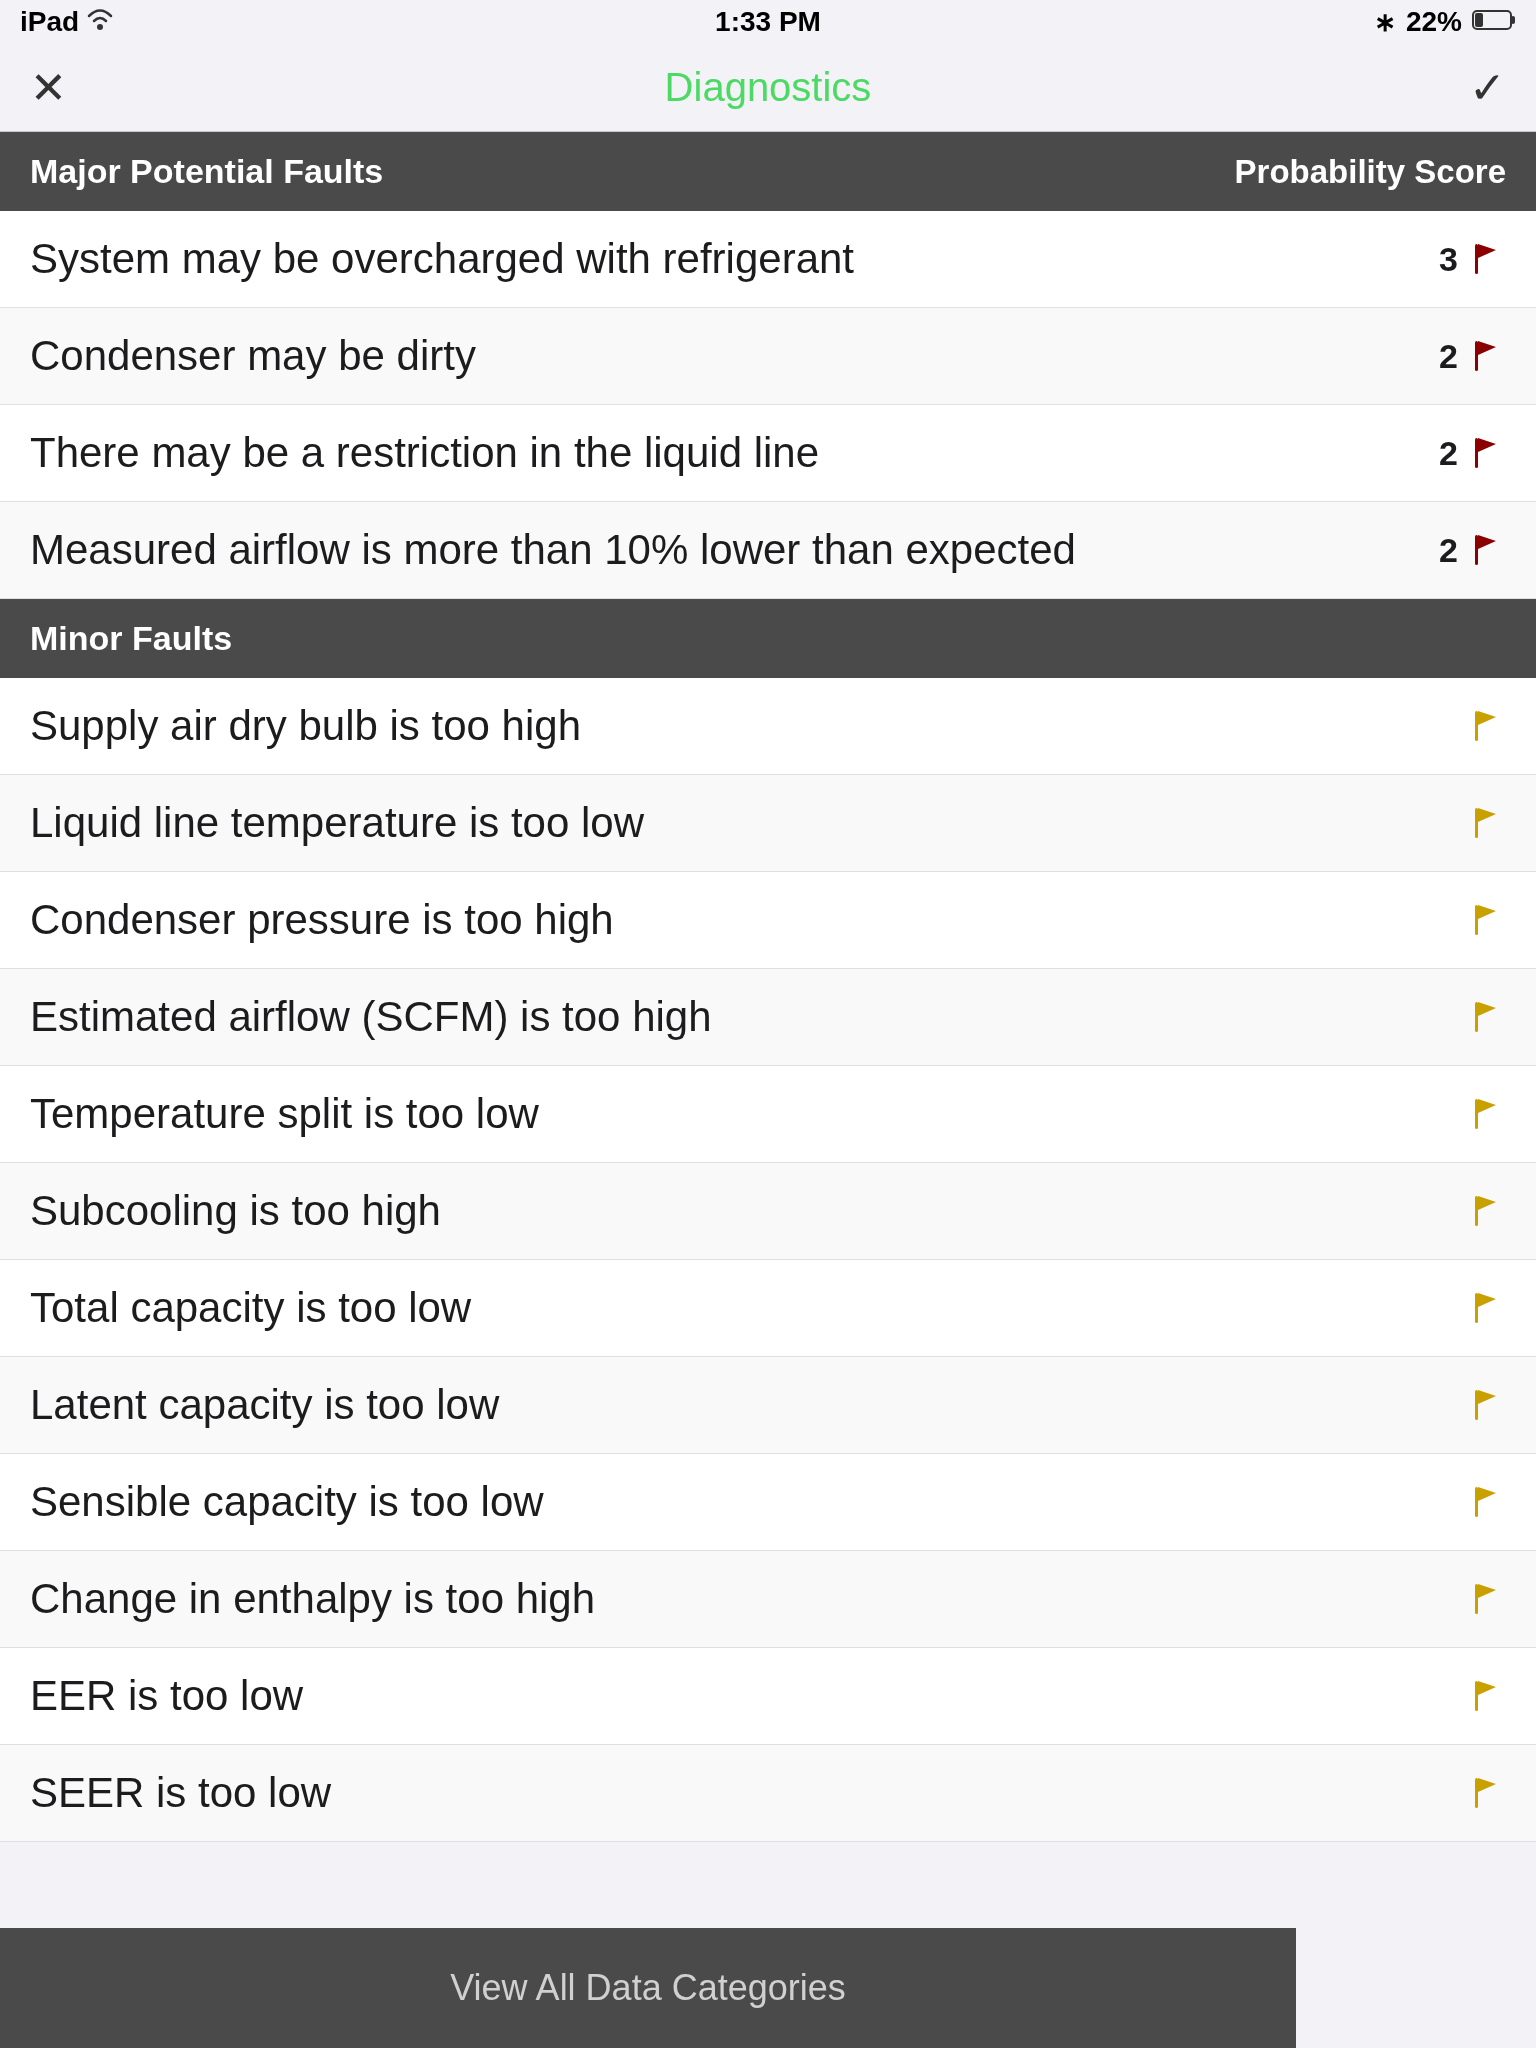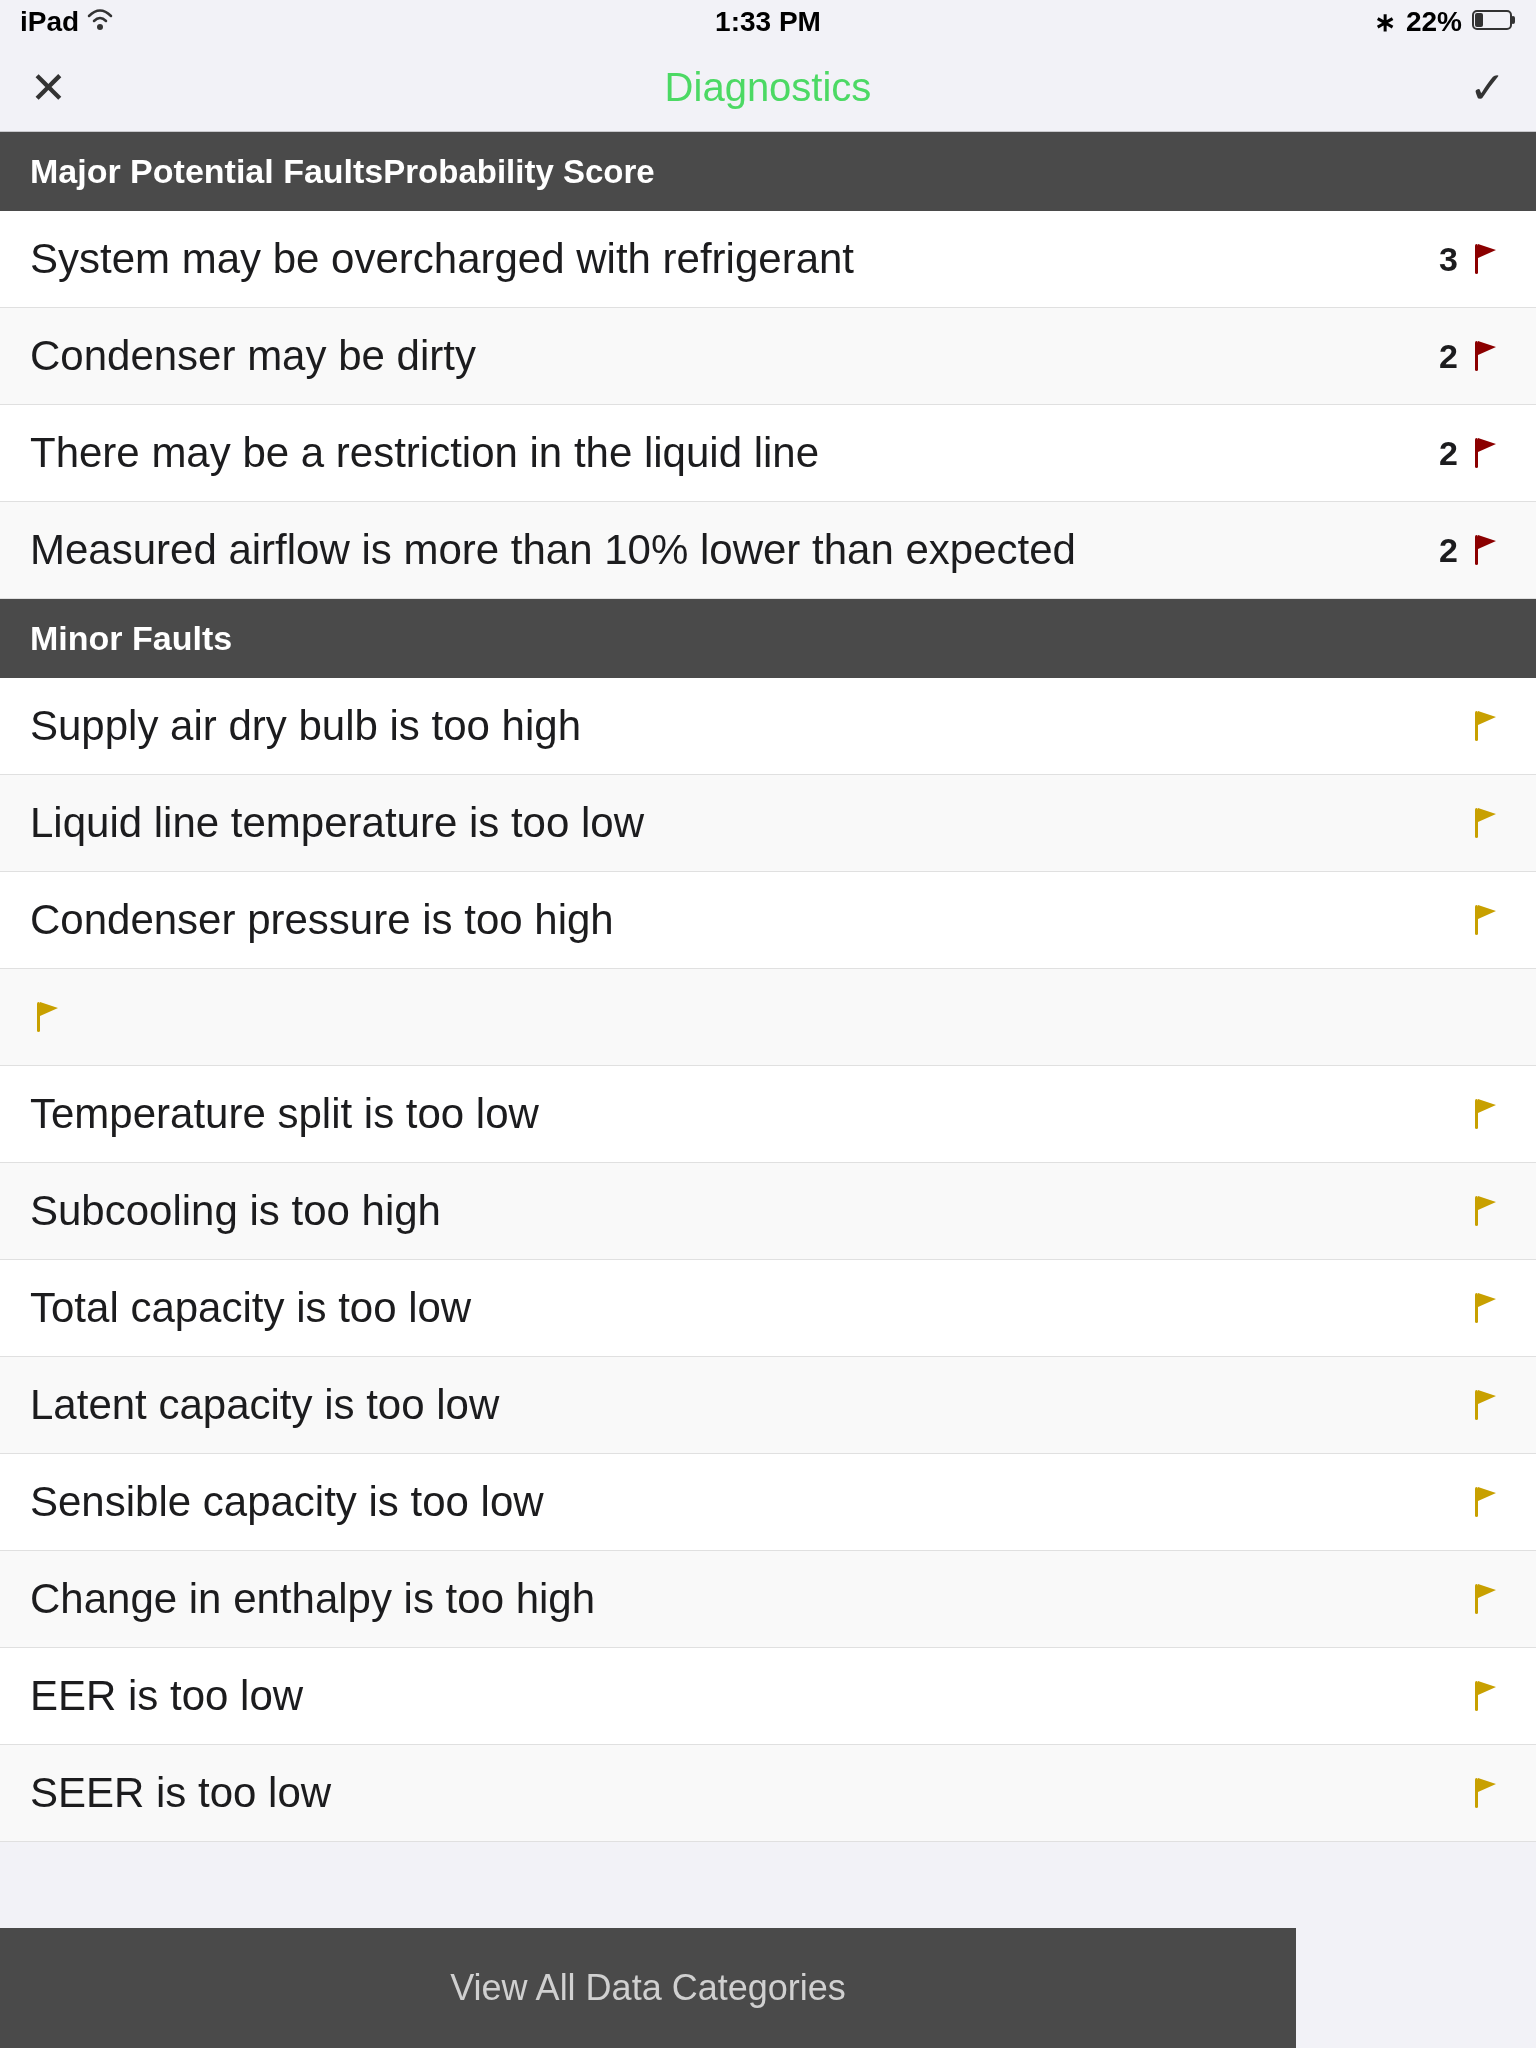--- a/index.html
+++ b/index.html
@@ -70,20 +70,21 @@
       color: #333;
       cursor: pointer;
     }
 
     
     .section-header {
       background: #4a4a4a;
       color: #fff;
       padding: 20px 30px;
       display: flex;
+      justify-content: space-between;
       align-items: center;
     }
     .section-header-title {
       font-size: 34px;
       font-weight: 700;
     }
     .section-header-right {
       font-size: 33px;
       font-weight: 700;
     }
@@ -255,20 +256,21 @@
     <div class="list-item">
       <span class="list-item-text">Condenser pressure is too high</span>
       <span class="list-item-flag">
         <svg width="38" height="38" viewBox="0 0 38 38">
       <rect x="7" y="4" width="3" height="30" rx="1.5" fill="#c8a000"></rect>
       <polygon points="10,4 28,10 10,18" fill="#c8a000"></polygon>
     </svg>
       </span>
     </div>
     <div class="list-item">
+      <span class="list-item-text">Estimated airflow (SCFM) is too high</span>
       <span class="list-item-flag">
         <svg width="38" height="38" viewBox="0 0 38 38">
       <rect x="7" y="4" width="3" height="30" rx="1.5" fill="#c8a000"></rect>
       <polygon points="10,4 28,10 10,18" fill="#c8a000"></polygon>
     </svg>
       </span>
     </div>
     <div class="list-item">
       <span class="list-item-text">Temperature split is too low</span>
       <span class="list-item-flag">

